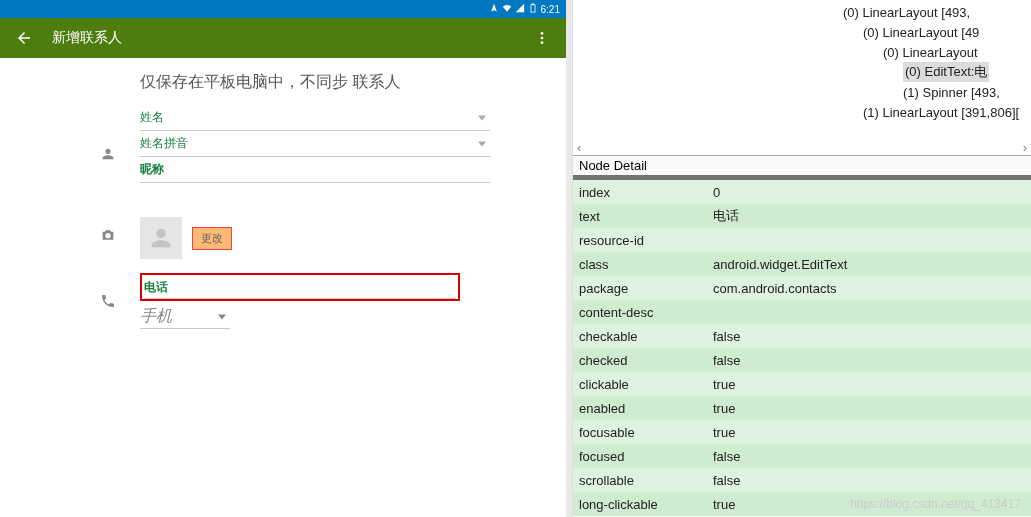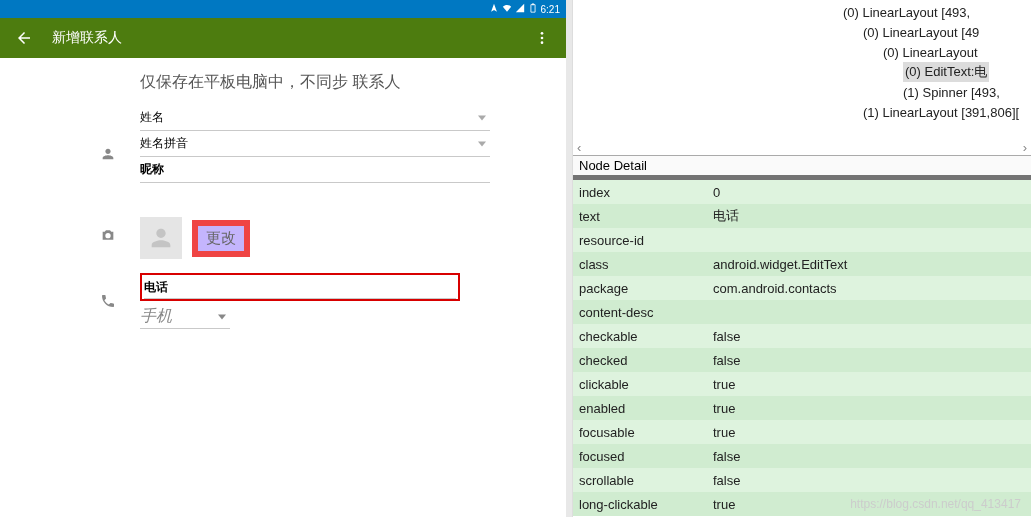--- a/index.html
+++ b/index.html
@@ -18,28 +18,28 @@
     .app-bar .spacer { flex: 1; }
     .app-bar .menu { width: 20px; height: 20px; display: flex; align-items: center; justify-content: center; }
 
     .form-area { flex: 1; background: #fff; padding: 0; position: relative; }
     .form-card { margin: 0 76px; background: #fff; padding: 12px 0; }
     .note { font-size: 16px; color: #555; margin: 2px 0 12px 64px; }
     .row { display: flex; align-items: center; min-height: 30px; margin-bottom: 0; }
     .icon-col { width: 64px; display: flex; align-items: flex-start; justify-content: center; padding-top: 4px; }
     .icon-col svg { width: 16px; height: 16px; fill: #888; }
     .field-col { flex: 1; display: flex; flex-direction: column; }
-    .field-line { border-bottom: 1px solid #c9c9c9; height: 26px; display: flex; align-items: center; font-size: 12px; color: #000000; position: relative; margin-bottom: 0; padding-right: 20px; }
+    .field-line { border-bottom: 1px solid #c9c9c9; height: 26px; display: flex; align-items: center; font-size: 12px; color: #15803d; position: relative; margin-bottom: 0; padding-right: 20px; }
     .field-line.with-dd::after { content: ''; position: absolute; right: 4px; top: 50%; transform: translateY(-50%); border-left: 4px solid transparent; border-right: 4px solid transparent; border-top: 5px solid #aaa; }
     .field-line + .field-line { margin-top: 0; }
     .field-col .field-line:last-child { margin-bottom: 20px; font-weight: bold; }
     .avatar-row { display: flex; align-items: center; gap: 10px; margin-top: 6px; }
     .avatar-box { width: 42px; height: 42px; background: #e5e5e5; display: flex; align-items: center; justify-content: center; }
     .avatar-box svg { width: 28px; height: 28px; fill: #c4c4c4; }
-    .change-btn { font-size: 15px; color: #666; padding: 3px 8px; border: 6px solid #ef4444; background: #c4b5fd; }
+    .change-btn { font-size: 11px; color: #666; padding: 3px 8px; border: 1px solid #ef4444; background: #fdba74; }
 
     .highlight-field { border: 2px solid #d80000; height: 28px; margin-right: 30px; margin-bottom: 4px; }
     .highlight-field .field-line { border-bottom: 1px solid #c9c9c9; height: 22px; margin: 2px 2px 0 2px; }
 
     .dropdown-field { font-size: 16px; color: #888; height: 24px; display: flex; align-items: center; border-bottom: 1px solid #c9c9c9; width: 90px; position: relative; font-style: italic; }
     .dropdown-field::after { content: ''; position: absolute; right: 4px; top: 50%; transform: translateY(-50%); border-left: 4px solid transparent; border-right: 4px solid transparent; border-top: 5px solid #888; }
 
     
     .right-panel { flex: 1; display: flex; flex-direction: column; background: #fff; font-size: 13px; border-left: 1px solid #ddd; }
 

